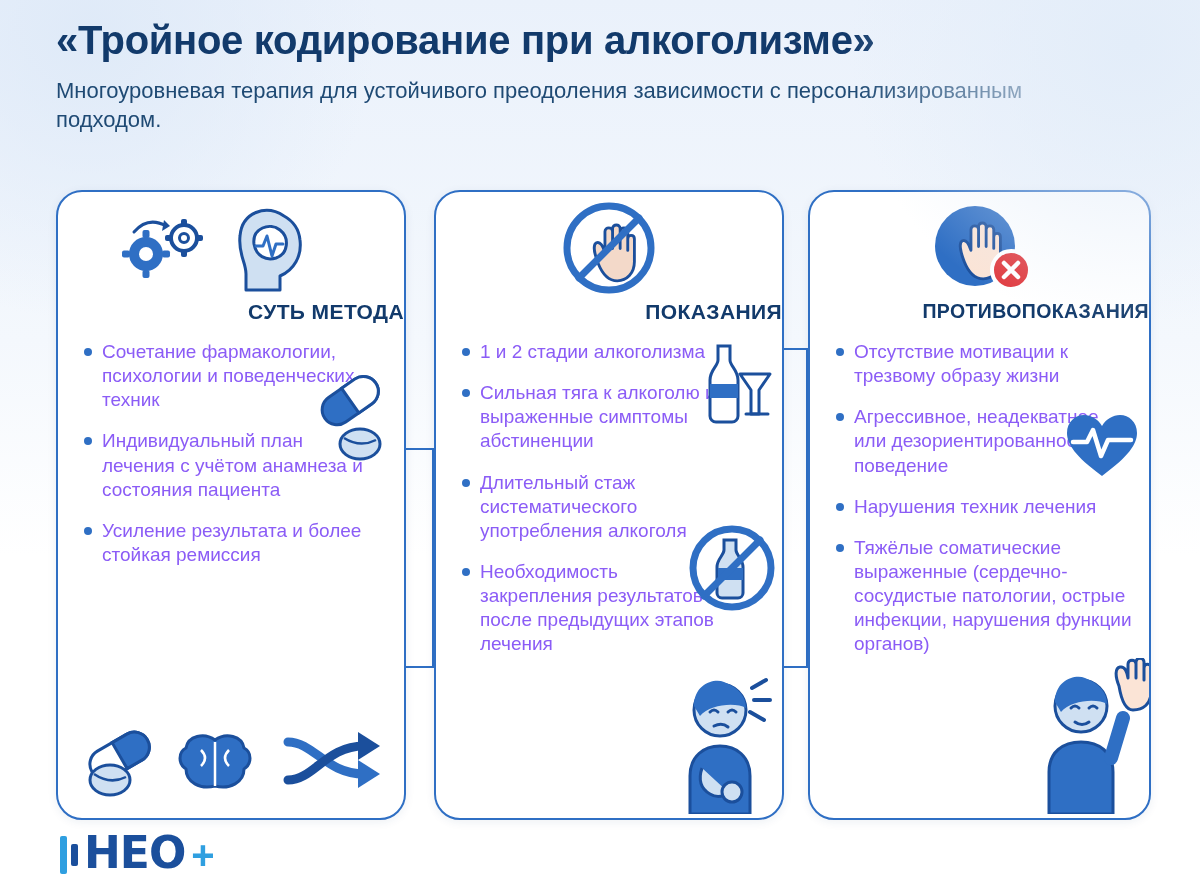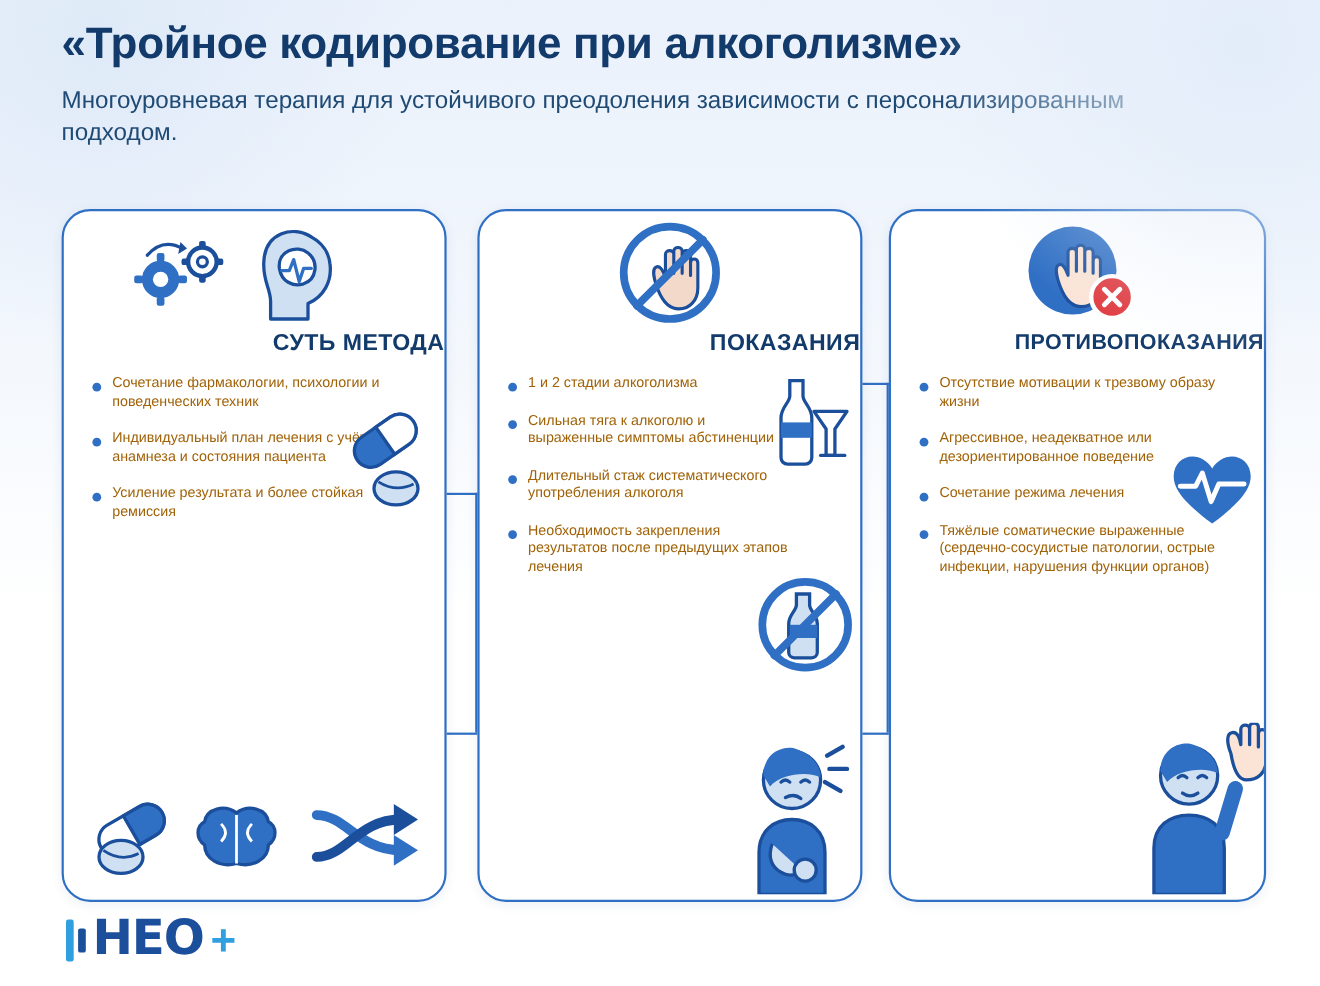--- a/index.html
+++ b/index.html
@@ -127,23 +127,23 @@
   .bullets {
     position: absolute;
     top: 148px; left: 24px; right: 16px;
     margin: 0; padding: 0;
     list-style: none;
   }
   .bullets li {
     position: relative;
     padding-left: 20px;
     margin-bottom: 17px;
-    font-size: 13px;
+    font-size: 19px;
     line-height: 1.27;
-    color: #a16207;
+    color: #8b5cf6;
   }
   .bullets li::before {
     content: "";
     position: absolute;
     left: 2px; top: 8px;
     width: 8px; height: 8px;
     border-radius: 50%;
     background: #2f6fc4;
   }
   .card.c1 .bullets { width: 290px; }
@@ -332,21 +332,21 @@
             <path d="M14 46 C10 36 8 26 12 24 C16 22 19 28 21 34 L21 12 C21 7 29 7 29 12 L29 30 L29 9 C29 4 37 4 37 9 L37 30 L37 12 C37 7 45 7 45 12 L45 32 L45 20 C45 15 52 15 52 20 L52 44 C52 56 44 64 34 64 C24 64 18 56 14 46 Z" fill="#fbe4d6" stroke="#1b4f9c" stroke-width="3" stroke-linejoin="round"></path>
           </g>
           <circle cx="86" cy="70" r="19" fill="#e0393e" stroke="#ffffff" stroke-width="4"></circle>
           <path d="M79 63 l14 14 M93 63 l-14 14" stroke="#ffffff" stroke-width="4.5" stroke-linecap="round"></path>
         </svg>
       </div>
       <div class="card-title">ПРОТИВОПОКАЗАНИЯ</div>
       <ul class="bullets">
         <li>Отсутствие мотивации к трезвому образу жизни</li>
         <li>Агрессивное, неадекватное или дезориентированное поведение</li>
-        <li>Сочетание режима лечения</li>
+        <li>Нарушения техник лечения</li>
         <li>Тяжёлые соматические выраженные (сердечно-сосудистые патологии, острые инфекции, нарушения функции органов)</li>
       </ul>
 
       <div class="deco" style="right:8px; top:218px;">
         <svg width="78" height="72" viewBox="0 0 78 72">
           <path d="M39 66 C12 46 4 34 4 23 C4 12 12 5 21 5 C28 5 35 9 39 16 C43 9 50 5 57 5 C66 5 74 12 74 23 C74 34 66 46 39 66 Z" fill="#2f6fc4"></path>
           <polyline points="10,32 24,32 30,20 38,46 45,30 68,30" fill="none" stroke="#ffffff" stroke-width="4.5" stroke-linecap="round" stroke-linejoin="round"></polyline>
         </svg>
       </div>
 

